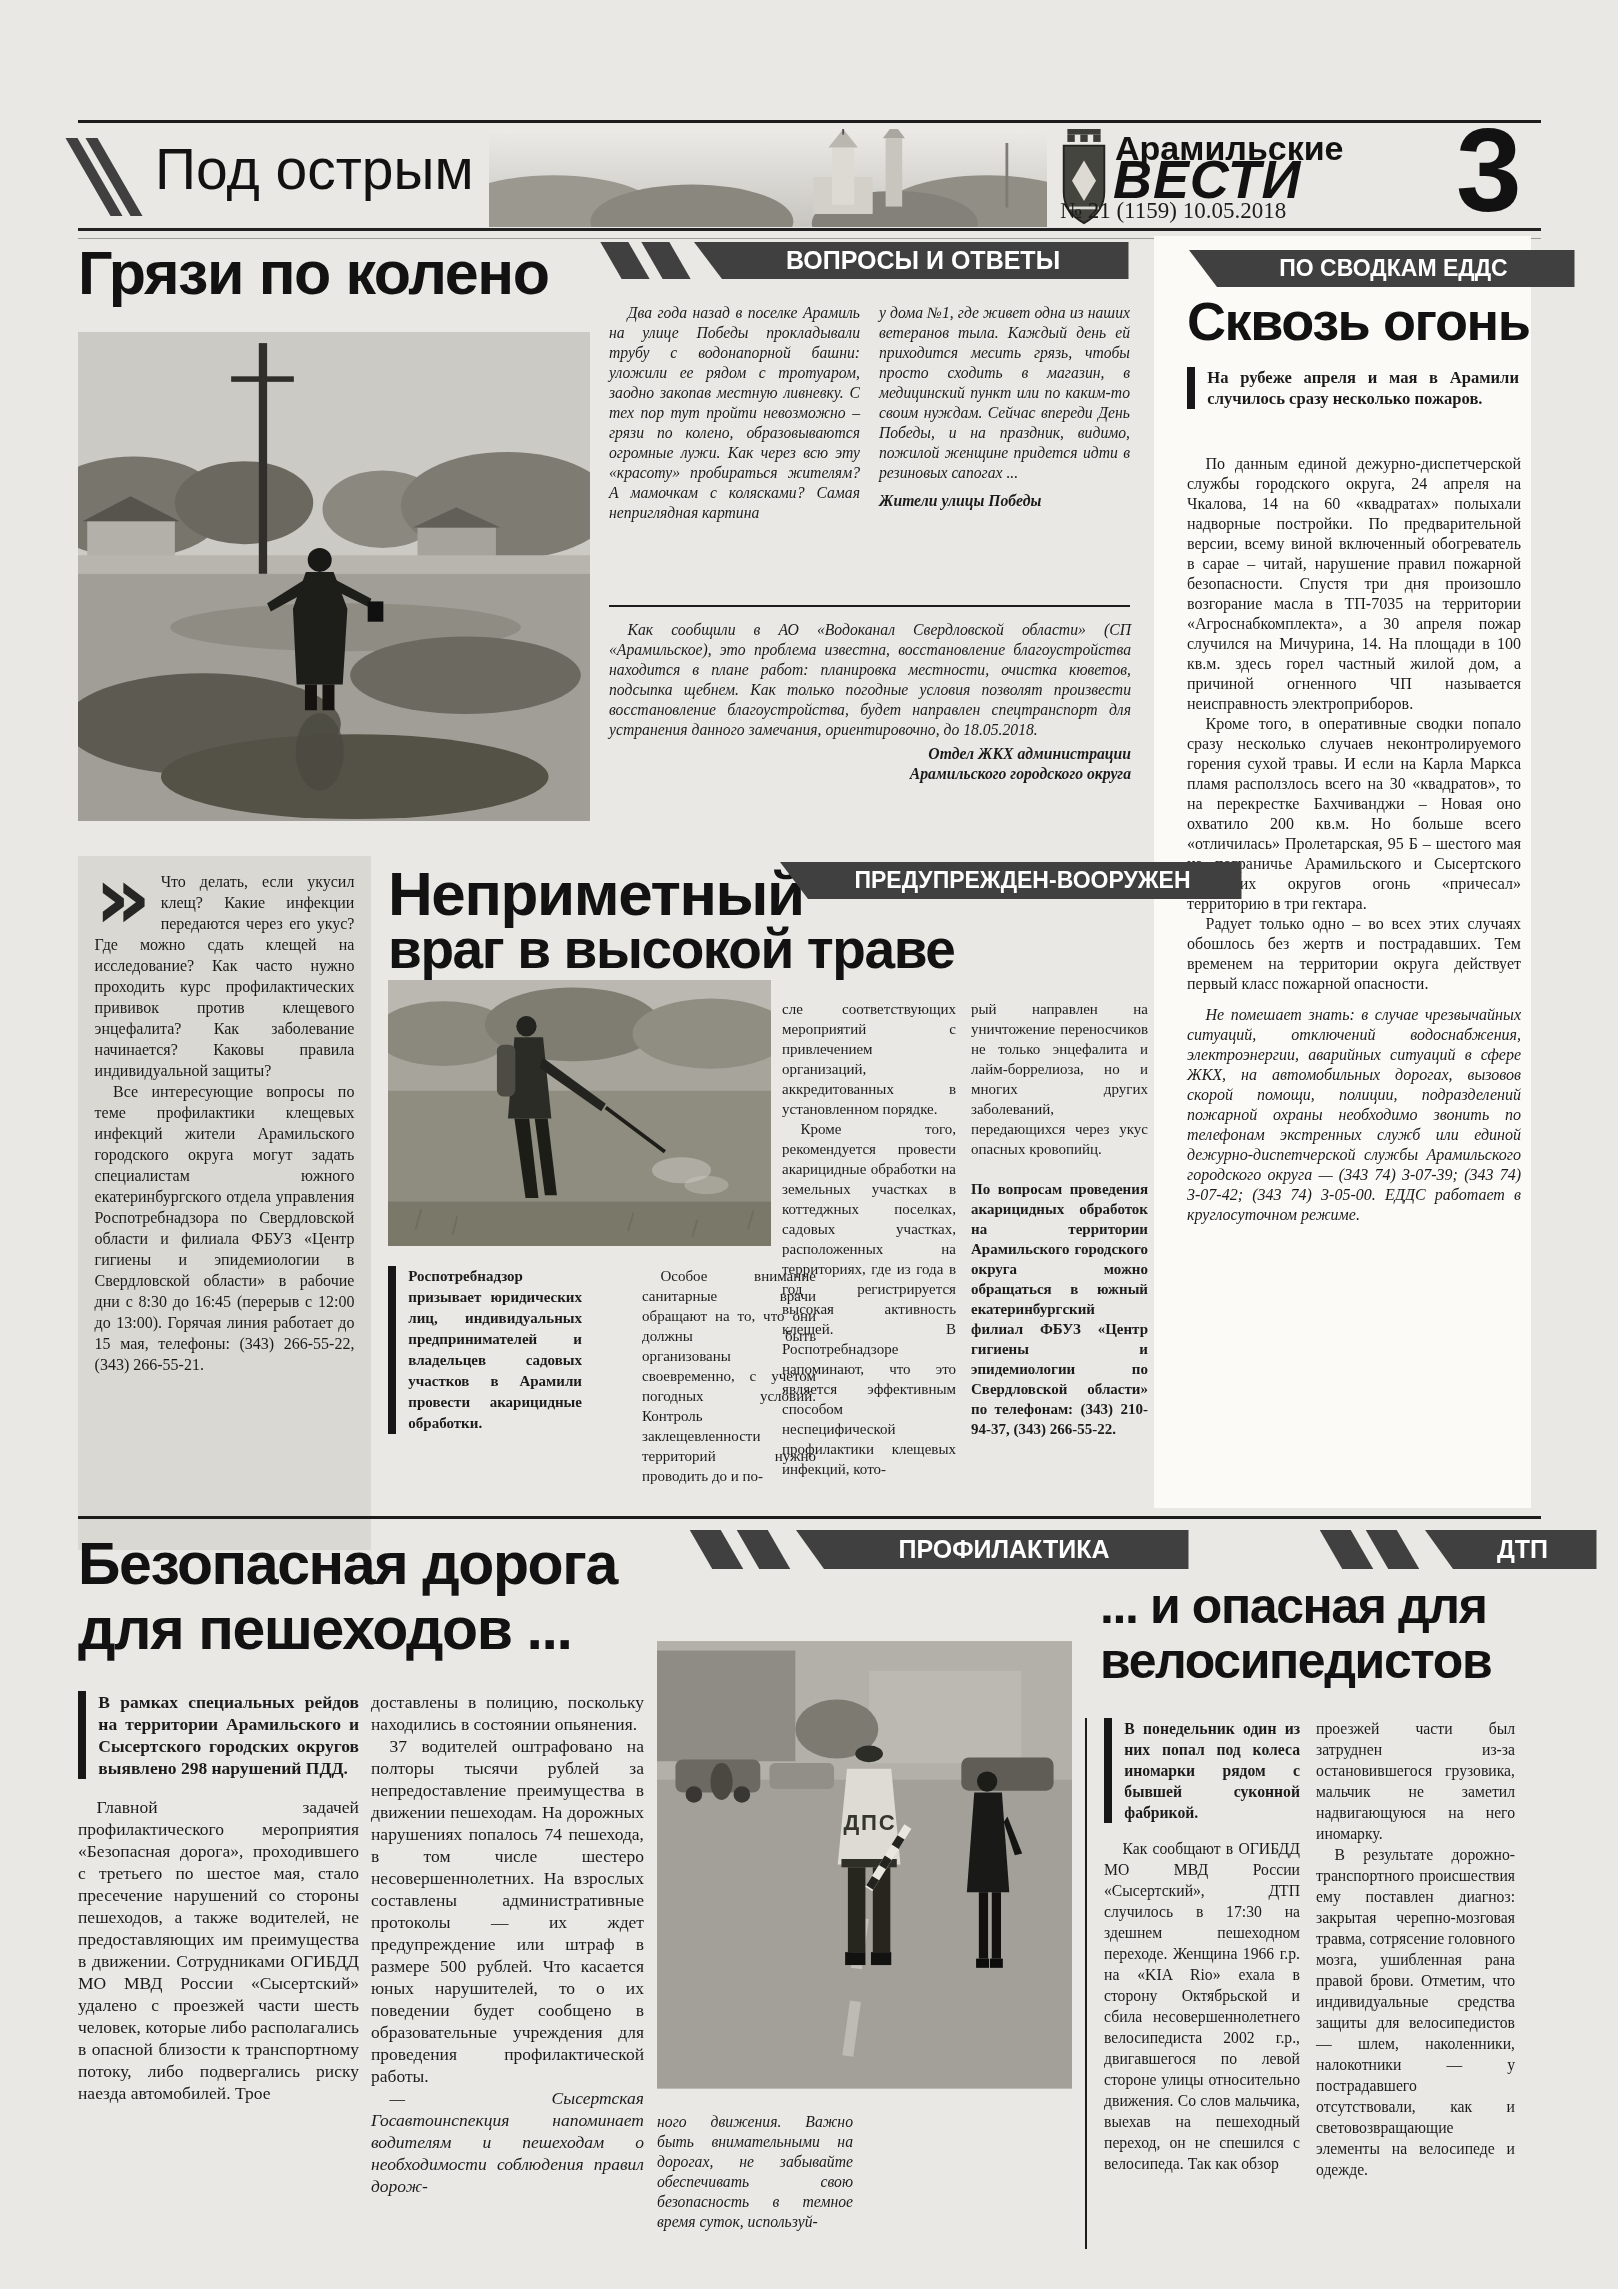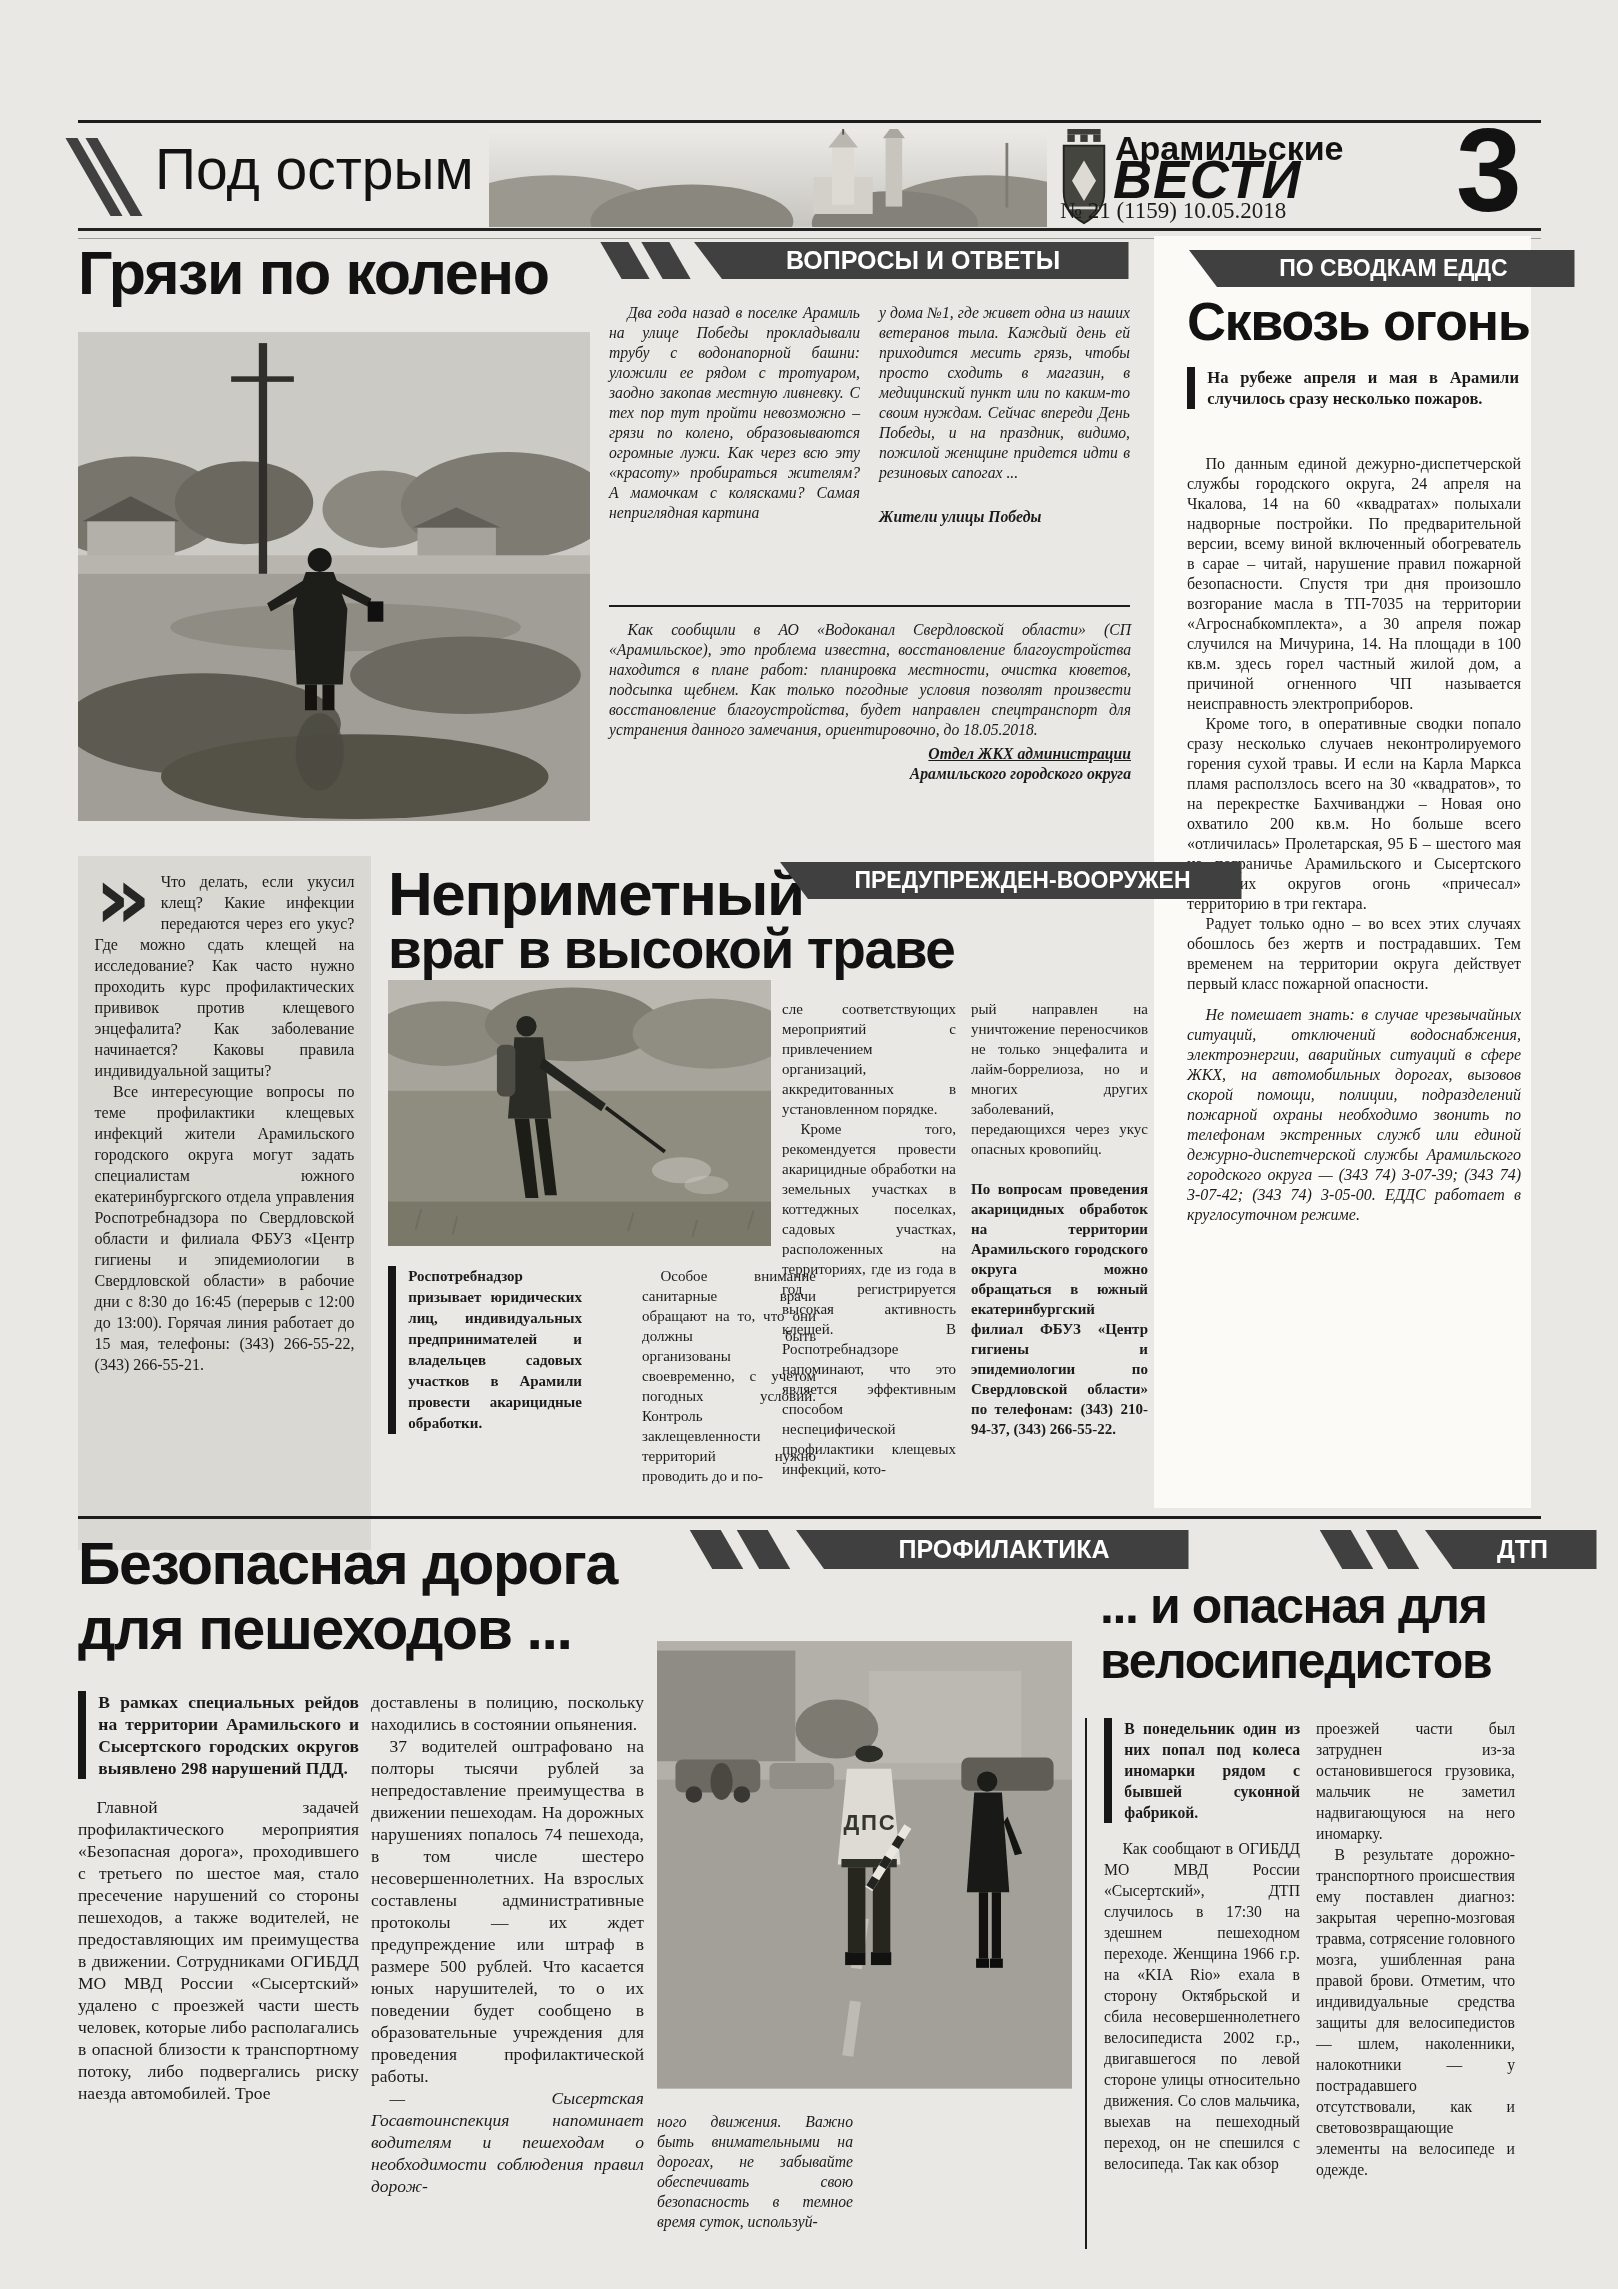--- a/index.html
+++ b/index.html
@@ -108,28 +108,28 @@
 
   <div class="abs stripe" style="left:611px;top:242px;width:28px;height:37px;"></div>
   <div class="abs stripe" style="left:652px;top:242px;width:28px;height:37px;"></div>
   <div class="abs banner cut-left" style="left:694px;top:242px;width:374px;">ВОПРОСЫ И ОТВЕТЫ</div>
 
   <div class="abs it" style="left:609px;top:303px;width:251px;">
     <p class="body ind">Два года назад в поселке Арамиль на улице Победы прокладывали трубу с водонапорной башни: уложили ее рядом с тротуаром, заодно закопав местную ливневку. С тех пор тут пройти невозможно – грязи по колено, образовываются огромные лужи. Как через всю эту «красоту» пробираться жителям? А мамочкам с колясками? Самая неприглядная картина</p>
   </div>
   <div class="abs it" style="left:879px;top:303px;width:251px;">
     <p class="body">у дома №1, где живет одна из наших ветеранов тыла. Каждый день ей приходится месить грязь, чтобы просто сходить в магазин, в медицинский пункт или по каким-то своим нуждам. Сейчас впереди День Победы, и на праздник, видимо, пожилой женщине придется идти в резиновых сапогах ...</p>
-    <p class="body sig" style="margin-top:24px;">Жители улицы Победы</p>
+    <p class="body sig" style="margin-top:8px;">Жители улицы Победы</p>
   </div>
 
   <div class="abs rule" style="left:609px;top:605px;width:521px;height:1.8px;"></div>
 
   <div class="abs it" style="left:609px;top:620px;width:522px;">
     <p class="body ind">Как сообщили в АО «Водоканал Свердловской области» (СП «Арамильское), это проблема известна, восстановление благоустройства находится в плане работ: планировка местности, очистка кюветов, подсыпка щебнем. Как только погодные условия позволят произвести восстановление благоустройства, будет направлен спецтранспорт для устранения данного замечания, ориентировочно, до 18.05.2018.</p>
-    <p class="sig" style="margin:3.7px 0 0 0;text-decoration:underline;">Отдел ЖКХ администрации</p>
+    <p class="sig" style="margin:3.7px 0 0 0;">Отдел ЖКХ администрации</p>
     <p class="sig" style="margin:0;">Арамильского городского округа</p>
   </div>
 
   <div class="abs banner cut-left" style="left:1189px;top:242px;width:325px;font-size:23px;margin-top:8px;">ПО СВОДКАМ ЕДДС</div>
   <div class="abs hl" style="left:1187px;top:293px;font-size:54px;">Сквозь огонь</div>
   <div class="abs lead-bar" style="left:1187px;top:367px;width:332px;">
     <div class="bar"></div>
     <p class="body bd" style="font-size:16.6px;line-height:21px;">На рубеже апреля и мая в Арамили случилось сразу несколько пожаров.</p>
   </div>
   <div class="abs colflow" style="left:1187px;top:454px;width:334px;">

